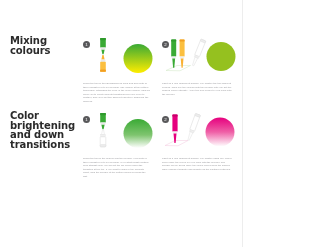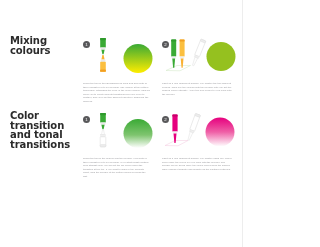--- a/index.html
+++ b/index.html
@@ -153,21 +153,21 @@
         </div>
 
         <div class="caption">Paint on a non-absorbent surface (eg. plastic) the two different colours. Then mix the colours with the blender until you get the desired colour intensity. Apply the new colour to your work with the blender.</div>
       </div>
 
     </div>
   </div>
 
   <div class="section sec2">
 
-    <div class="sec-title">Color transition and tonal transitions</div>
+    <div class="sec-title">Color brightening and down transitions</div>
 
     <div class="panels">
 
       <div class="panel panel-a">
         <div class="badge">1</div>
 
         <div class="art">
           <svg viewBox="0 0 78 44" xmlns="http://www.w3.org/2000/svg">
             <defs>
               <linearGradient id="g3" x1="0" y1="0" x2="0" y2="1">

